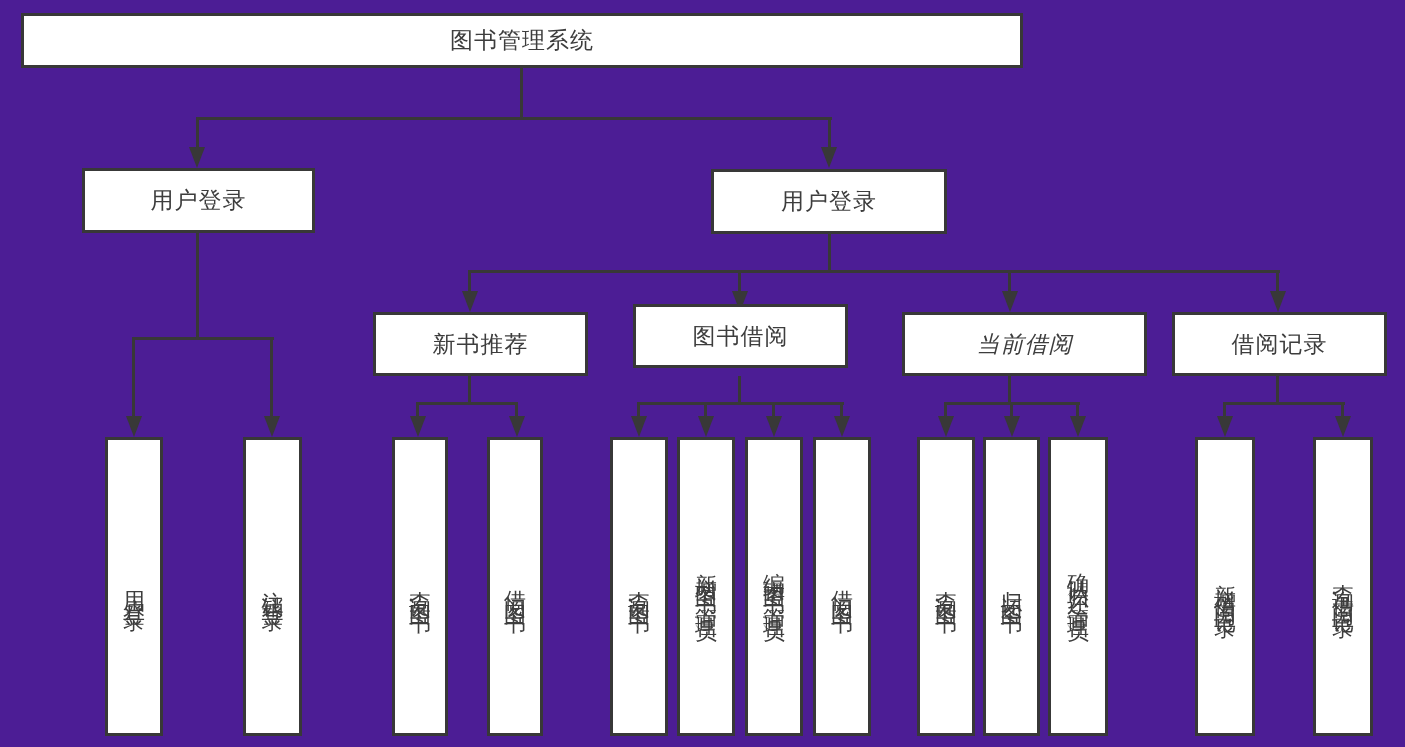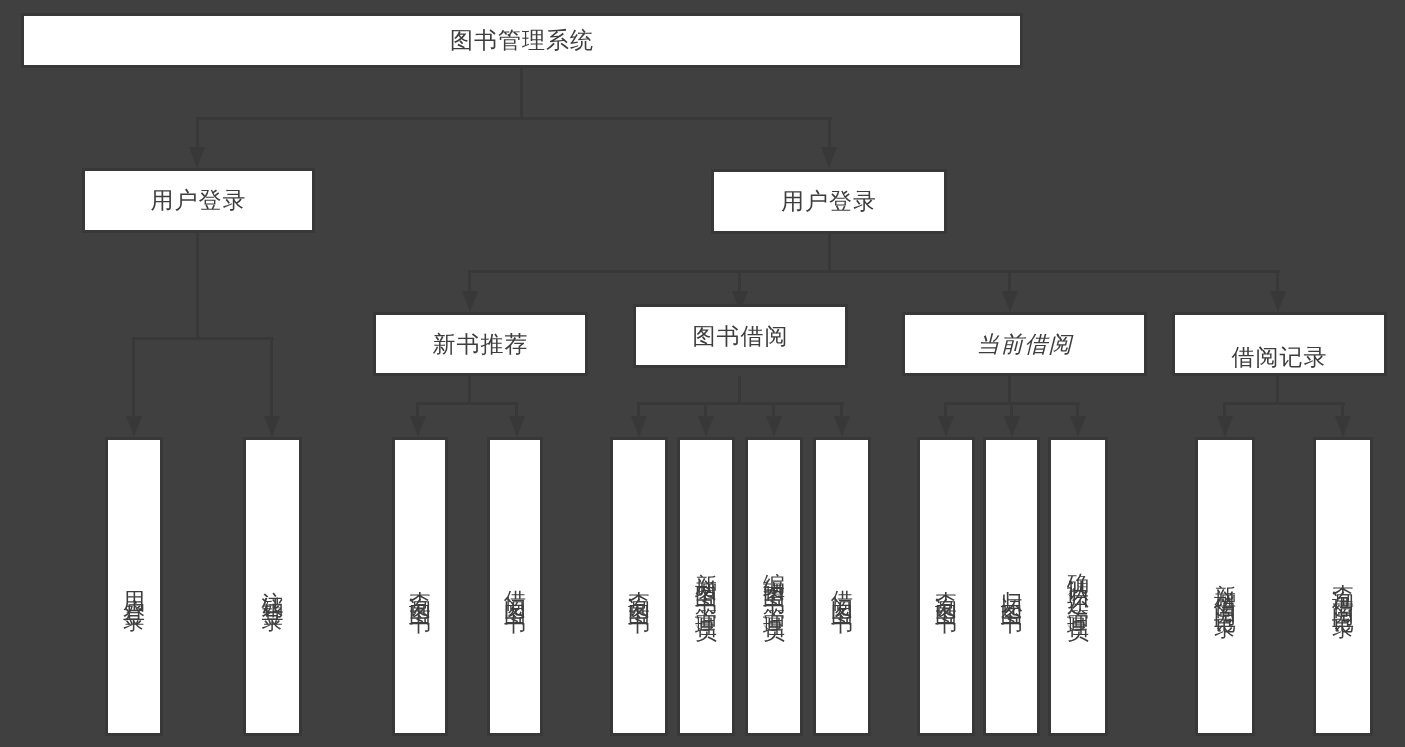--- a/index.html
+++ b/index.html
@@ -1,19 +1,19 @@
 <!DOCTYPE html>
 <html><head>
 <meta charset="utf-8">
 <style>
   html,body{margin:0;padding:0;background:#ffffff;}
   #canvas{
     position:relative;
     width:1405px;height:747px;
-    background:#404040;
+    background:#4c1d95;
     font-family:"Liberation Sans","DejaVu Sans",sans-serif;
     overflow:hidden;
   }
   .box{
     position:absolute;
     box-sizing:border-box;
     border:3px solid #383838;
     background:#ffffff;
     display:flex;align-items:center;justify-content:center;
     color:#3d3d3d;
@@ -86,21 +86,21 @@
 
   <div class="box" style="left:373px;top:312px;width:215px;height:64px;">
     <span>新书推荐</span>
   </div>
   <div class="box" style="left:633px;top:304px;width:215px;height:64px;">
     <span>图书借阅</span>
   </div>
   <div class="box" style="left:902px;top:312px;width:245px;height:64px;font-style:italic;">
     <span>当前借阅</span>
   </div>
-  <div class="box" style="left:1172px;top:312px;width:215px;height:64px;align-items:flex-end;">
+  <div class="box" style="left:1172px;top:312px;width:215px;height:64px;">
     <span>借阅记录</span>
   </div>
 
   <div class="vline" style="left:468px;top:376px;width:3px;height:29px;"></div>
   <div class="hline" style="left:416px;top:402px;width:102px;height:3px;"></div>
   <div class="vline" style="left:416px;top:402px;width:3px;height:17px;"></div>
   <div class="arrow" style="left:410px;top:416px;"></div>
   <div class="vline" style="left:515px;top:402px;width:3px;height:17px;"></div>
   <div class="arrow" style="left:509px;top:416px;"></div>
 

